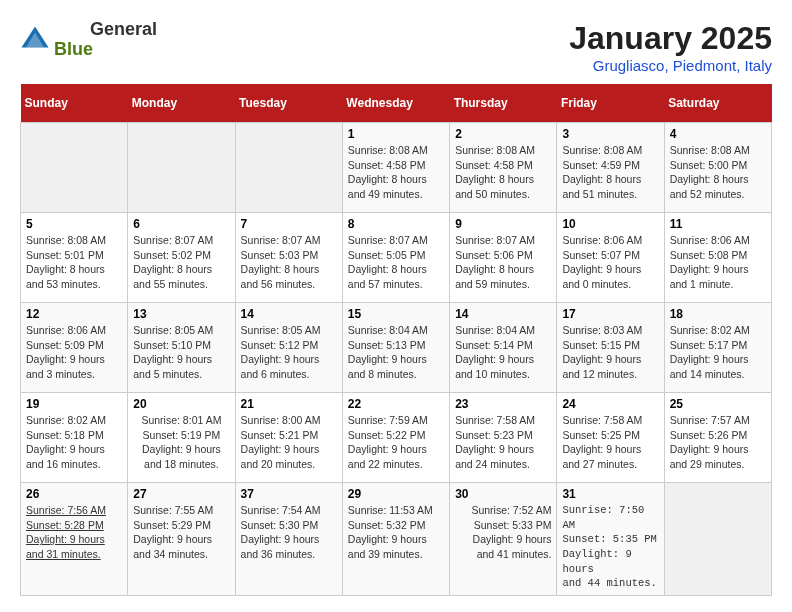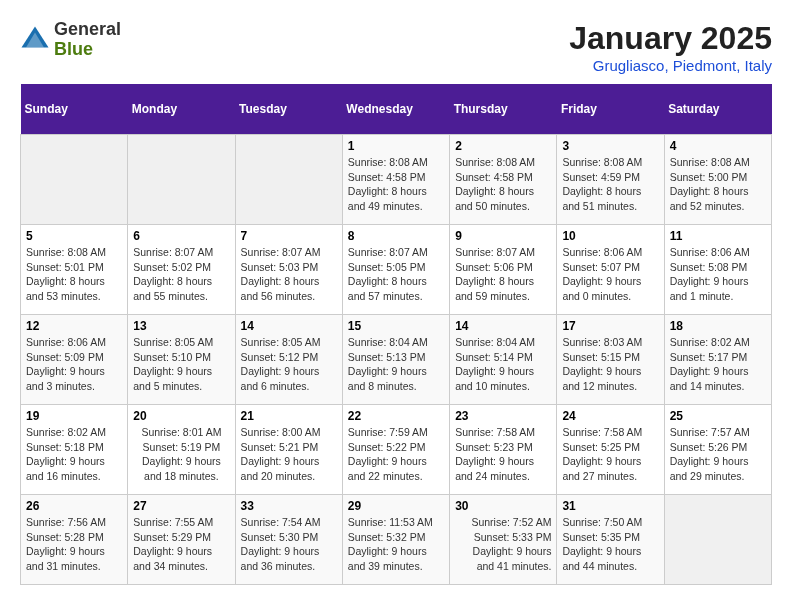--- a/index.html
+++ b/index.html
@@ -22,20 +22,21 @@
     }
     .logo-text {
       display: flex;
       flex-direction: column;
       line-height: 1.1;
     }
     .logo-general {
       font-size: 18px;
       font-weight: bold;
       color: #333;
+      margin-left: 36px;
     }
     .logo-blue {
       font-size: 18px;
       font-weight: bold;
       color: #4d7c0f;
     }
     .logo-icon {
       width: 30px;
       height: 30px;
       margin-right: 4px;
@@ -51,23 +52,23 @@
     .subtitle {
       font-size: 15px;
       color: #1d4ed8;
     }
     table {
       width: 100%;
       border-collapse: collapse;
       font-size: 11px;
     }
     thead tr th {
-      background-color: #4c1d95;
+      background-color: #b91c1c;
       color: #fff;
-      padding: 18px 4px;
+      padding: 12px 4px;
       text-align: left;
       font-size: 12px;
       font-weight: bold;
     }
     tbody tr td {
       border: 1px solid #ccc;
       vertical-align: top;
       padding: 4px 5px;
       min-height: 80px;
       width: 14.28%;
@@ -309,34 +310,34 @@
           <span class="day-number">25</span>
           <div class="day-info" style="white-space: pre-line;">Sunrise: 7:57 AM
 Sunset: 5:26 PM
 Daylight: 9 hours
 and 29 minutes.</div>
         </td>
       </tr>
       <tr>
         <td>
           <span class="day-number">26</span>
-          <div class="day-info" style="white-space: pre-line;">Sunrise: 7:56 AM
+          <div class="day-info" style="white-space: pre-line; text-decoration: underline;">Sunrise: 7:56 AM
 Sunset: 5:28 PM
 Daylight: 9 hours
 and 31 minutes.</div>
         </td>
         <td>
           <span class="day-number">27</span>
           <div class="day-info" style="white-space: pre-line;">Sunrise: 7:55 AM
 Sunset: 5:29 PM
 Daylight: 9 hours
 and 34 minutes.</div>
         </td>
         <td>
-          <span class="day-number">33</span>
+          <span class="day-number">37</span>
           <div class="day-info" style="white-space: pre-line;">Sunrise: 7:54 AM
 Sunset: 5:30 PM
 Daylight: 9 hours
 and 36 minutes.</div>
         </td>
         <td>
           <span class="day-number">29</span>
           <div class="day-info" style="white-space: pre-line;">Sunrise: 11:53 AM
 Sunset: 5:32 PM
 Daylight: 9 hours
@@ -344,21 +345,21 @@
         </td>
         <td>
           <span class="day-number">30</span>
           <div class="day-info" style="white-space: pre-line; text-align: right;">Sunrise: 7:52 AM
 Sunset: 5:33 PM
 Daylight: 9 hours
 and 41 minutes.</div>
         </td>
         <td>
           <span class="day-number">31</span>
-          <div class="day-info" style="white-space: pre-line;">Sunrise: 7:50 AM
+          <div class="day-info" style="white-space: pre-line; font-family: Liberation Mono, monospace;">Sunrise: 7:50 AM
 Sunset: 5:35 PM
 Daylight: 9 hours
 and 44 minutes.</div>
         </td>
         <td class="empty-cell"></td>
       </tr>
     </tbody>
 </table>
 
 </body></html>

